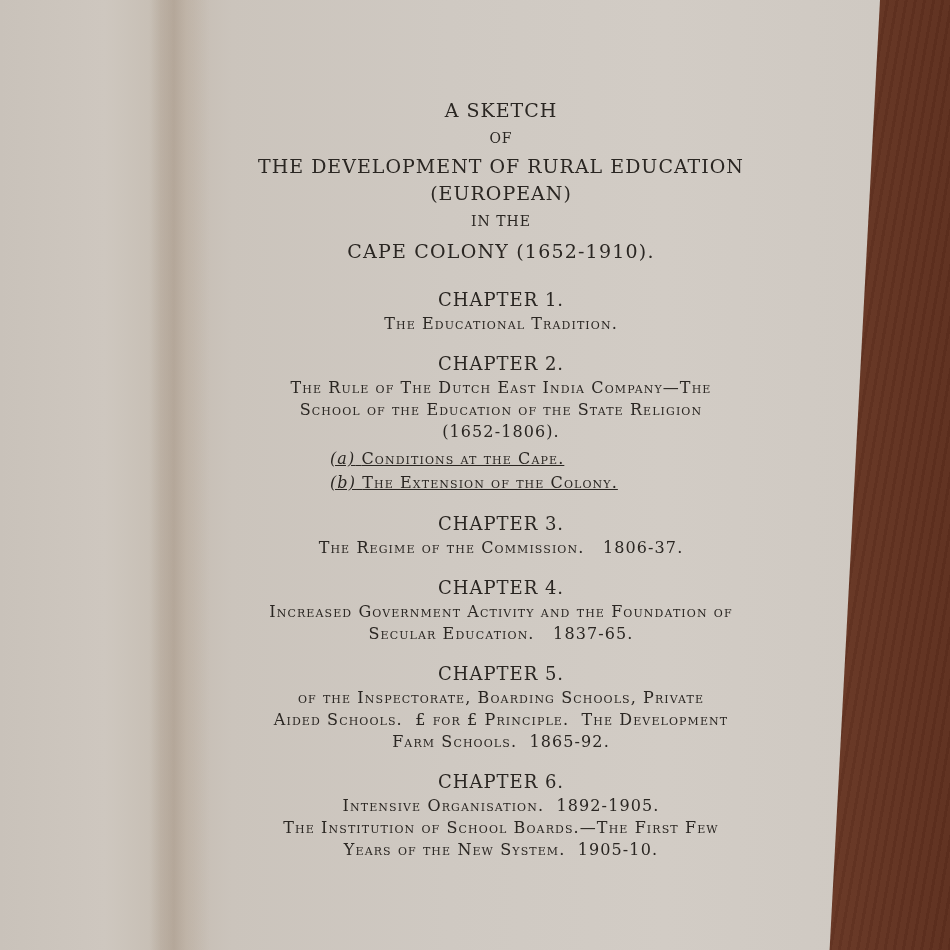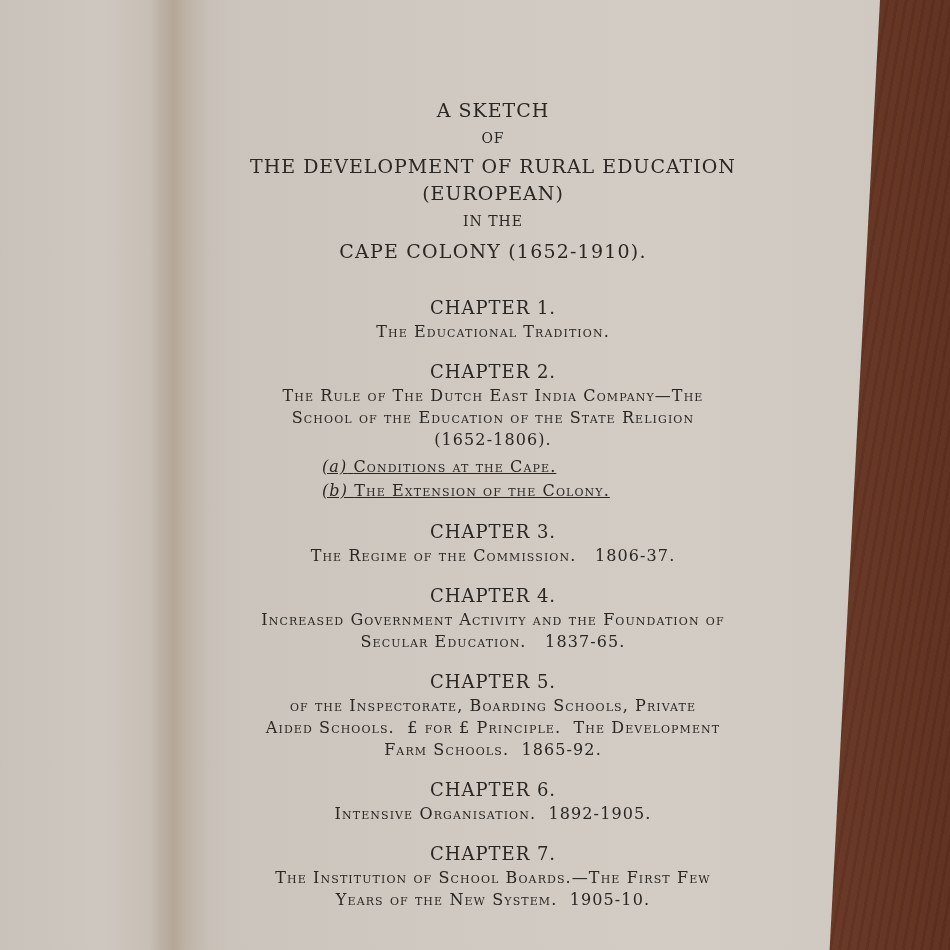--- a/index.html
+++ b/index.html
@@ -48,21 +48,21 @@
       left: 160px;
       top: 0;
       width: 720px;
       height: 950px;
       background: linear-gradient(90deg, #c3b9ae 0%, #cbc4bc 10%, #cfc9c2 40%, #d2ccc5 70%, #cfc9c2 100%);
       clip-path: polygon(0 0, 100% 0, 93% 100%, 0 100%);
       z-index: 1;
     }
     .content {
       position: absolute;
-      left: 188px;
+      left: 196px;
       top: 95px;
       width: 610px;
       z-index: 3;
       color: #2a2622;
       font-family: "DejaVu Serif", "Liberation Serif", serif;
       text-align: center;
     }
     .line {
       display: block;
       white-space: nowrap;
@@ -70,21 +70,21 @@
     }
     .title-main { font-size: 19px; line-height: 30px; }
     .title-small { font-size: 14px; line-height: 26px; }
     .title-big { font-size: 19px; line-height: 28px; letter-spacing: 1.2px; }
     .chapter-head {
       font-size: 18px;
       line-height: 26px;
       margin-top: 16px;
       letter-spacing: 1px;
     }
-    .chapter-head.first { margin-top: 30px; }
+    .chapter-head.first { margin-top: 22px; }
     .sc {
       font-variant: small-caps;
       font-size: 16px;
       line-height: 22px;
       letter-spacing: 1.1px;
     }
     .sub {
       font-variant: small-caps;
       font-size: 16px;
       line-height: 24px;
@@ -151,18 +151,17 @@
       <span class="line sc" style="white-space:pre;">Aided Schools.  £ for £ Principle.  The Development</span>
       <span class="line sc" style="white-space:pre;text-align:center;">Farm Schools.  1865-92.</span>
     </div>
 
     <div>
       <span class="line chapter-head">CHAPTER 6.</span>
       <span class="line sc" style="white-space:pre;">Intensive Organisation.  1892-1905.</span>
     </div>
 
     <div>
-      <span class="line chapter-head">CHAPTER 7.</span>
       <span class="line sc">The Institution of School Boards.—The First Few</span>
       <span class="line sc" style="white-space:pre;">Years of the New System.  1905-10.</span>
     </div>
   </div>
 </div>
 
 </body></html>

